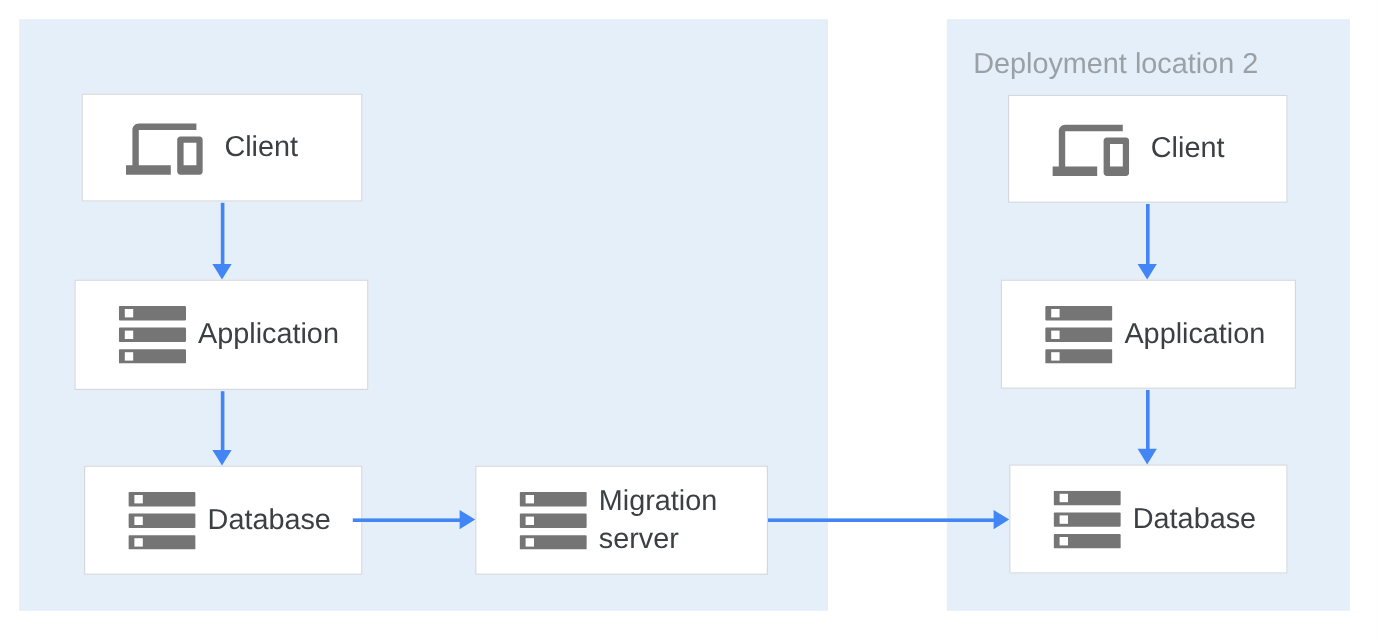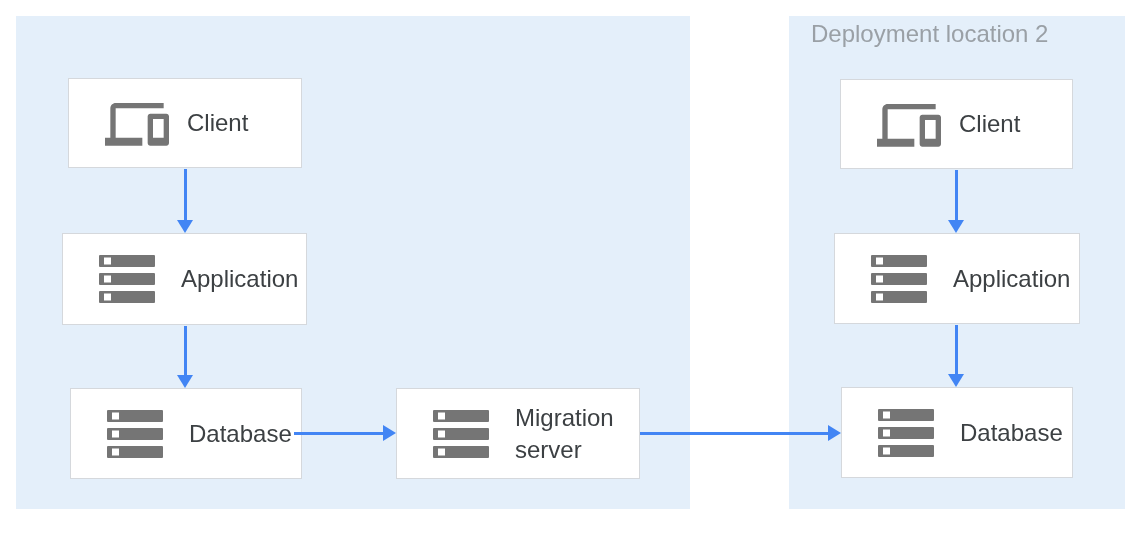--- a/index.html
+++ b/index.html
@@ -5,28 +5,28 @@
   html,body{margin:0;padding:0;background:#ffffff;}
   body{font-family:"Liberation Sans","DejaVu Sans",sans-serif;}
   #stage{position:relative;width:1148px;height:536px;background:#ffffff;overflow:hidden;}
 
   .panel{position:absolute;background:#e4effa;}
   #panel1{left:16px;top:16px;width:674px;height:493px;}
   #panel2{left:789px;top:16px;width:336px;height:493px;}
 
   .panel-label{position:absolute;font-size:24px;color:#9aa0a6;line-height:1;white-space:nowrap;}
   #panel1-label{left:40px;top:39px;}
-  #panel2-label{left:811px;top:22px;}
+  #panel2-label{left:811px;top:42px;}
 
   .node{position:absolute;background:#ffffff;border:1px solid #d5d8dc;
         display:flex;align-items:center;box-sizing:border-box;padding-left:36px;}
   .node .icon{flex:0 0 auto;display:block;}
   .node-label{font-size:24px;color:#3c4043;line-height:1.3;}
   .client-box .node-label{margin-left:18px;}
-  .server-box .node-label{margin-left:26px;}
+  .server-box .node-label{margin-left:10px;}
 
   #node-client1{left:68px;top:78px;width:234px;height:90px;}
   #node-application1{left:62px;top:233px;width:245px;height:92px;}
   #node-database1{left:70px;top:388px;width:232px;height:91px;}
   #node-migration{left:396px;top:388px;width:244px;height:91px;}
   #node-client2{left:840px;top:79px;width:233px;height:90px;}
   #node-application2{left:834px;top:233px;width:246px;height:91px;}
   #node-database2{left:841px;top:387px;width:232px;height:91px;}
   #node-migration .node-label{width:112px;}
 

